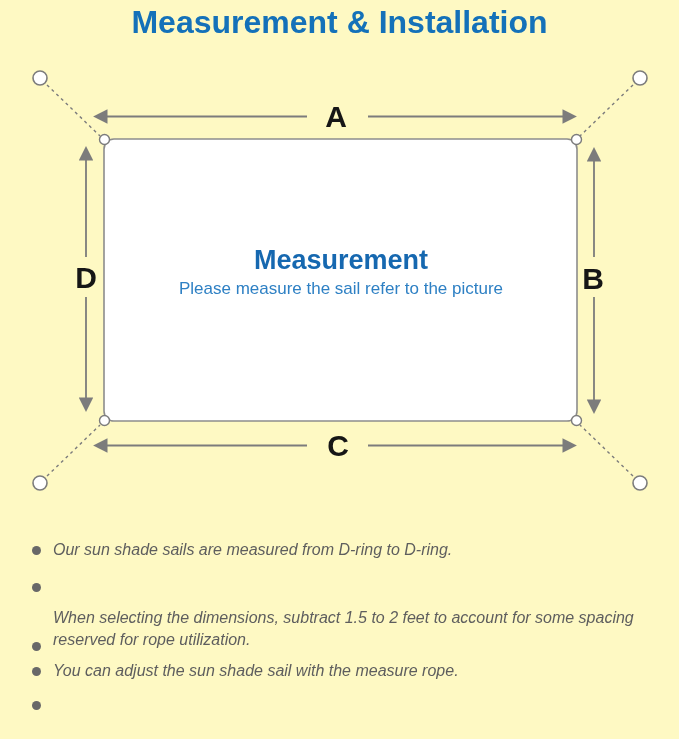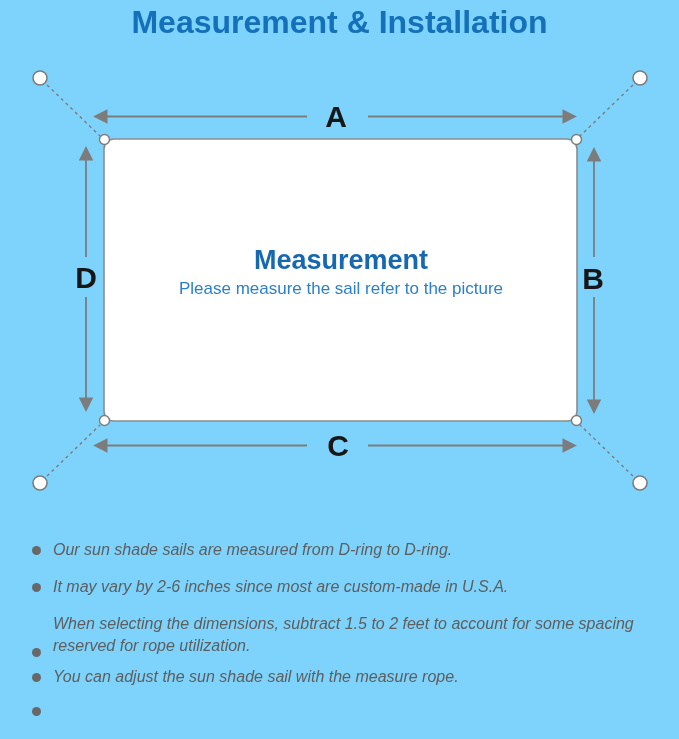--- a/index.html
+++ b/index.html
@@ -1,20 +1,20 @@
 <!DOCTYPE html>
 <html style="--accent_blue: #1471b9; --center_blue: #1668b0; --subtitle_blue: #2e80c4; --line_gray: #7c7c7c; --text_gray: #5e5e5e; --bullet_gray: #686868; --label_black: #161616;"><head>
 <meta charset="utf-8">
 <style>
   html,body{margin:0;padding:0;background:#ffffff;}
   body{
     width:679px;height:739px;overflow:hidden;position:relative;
     font-family:"Liberation Sans",sans-serif;
   }
-  .canvas{position:absolute;inset:0;background:#7dd3fc;}
+  .canvas{position:absolute;inset:0;background:#fef9c3;}
 
   
   .page-title{
     position:absolute;top:0;left:0;width:679px;height:44px;
     margin:0;text-align:center;
     font-size:32px;font-weight:bold;line-height:44px;
     color:var(--accent_blue,#1471b9);
     letter-spacing:0px;
   }
 
@@ -120,21 +120,20 @@
     <text class="center-sub" x="341" y="288">Please measure the sail refer to the picture</text>
   </svg>
 
   <ul class="notes">
     <li class="note mb15">
       <span class="dot"></span>
       <span class="txt">Our sun shade sails are measured from D-ring to D-ring.</span>
     </li>
     <li class="note mb15">
       <span class="dot"></span>
-      <span class="txt">It may vary by 2-6 inches since most are custom-made in U.S.A.</span>
     </li>
     <li class="note mb9">
       <span class="dot"></span>
       <span class="txt">When selecting the dimensions, subtract 1.5 to 2 feet to account for some spacing
 reserved for rope utilization.</span>
     </li>
     <li class="note mb12">
       <span class="dot"></span>
       <span class="txt">You can adjust the sun shade sail with the measure rope.</span>
     </li>

